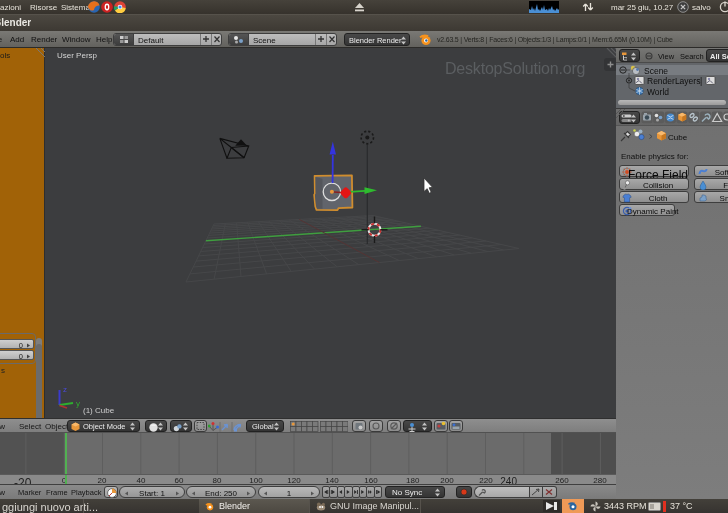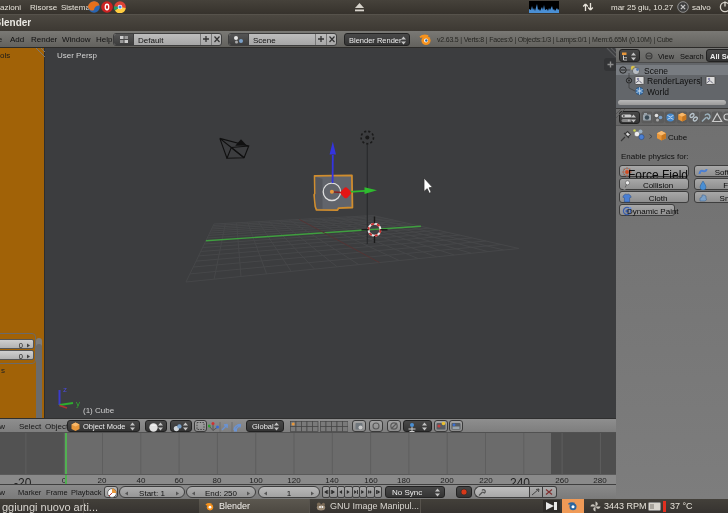--- a/index.html
+++ b/index.html
@@ -200,20 +200,21 @@
  <g>
   <line x1="59.5" y1="405" x2="59.5" y2="390" stroke="#3b3bcc" stroke-width="2"></line>
   <line x1="59.5" y1="405" x2="73" y2="403" stroke="#2fae2f" stroke-width="2"></line>
   <line x1="59.5" y1="405.5" x2="67" y2="408" stroke="#b03030" stroke-width="1.6"></line>
   <text x="63" y="392" fill="#4a4ad8" font-size="8" font-family="Liberation Sans">z</text>
   <text x="76" y="406" fill="#2fae2f" font-size="8" font-family="Liberation Sans">y</text>
  </g>
  <polygon points="424,178 424,191.5 427.2,188.7 429.3,193.3 431.2,192.3 429.1,187.8 432.5,187.3" fill="#fff" stroke="#333" stroke-width="0.8"></polygon>
 </svg>
  <div class="tx" style="left:12px;top:3px;font-size:8px;color:#d4d4d4">User Persp</div>
+ <div class="tx" style="left:400px;top:12px;font-size:16px;color:#5b5e61;letter-spacing:-0.2px">DesktopSolution.org</div>
  <div class="abs" style="left:559px;top:10px;width:13px;height:13px;background:#333436;border-radius:3px">
    <svg width="13" height="13">
           <path d="M6.5 3.5 V9.5 M3.5 6.5 H9.5" stroke="#8e8e8e" stroke-width="1.4"></path>
         </svg>
       </div>
  <svg class="abs" style="right:0;top:0" width="14" height="14">
         <path d="M5 0 L14 9 M9 0 L14 5 M13 0 L14 1" stroke="#5a5b5d" stroke-width="1.2"></path>
       </svg>
  <div class="tx" style="left:38px;top:358px;font-size:8px;color:#cfcfcf">(1) Cube</div>
 </div>
@@ -540,24 +541,24 @@
         <div class="tx" style="left:14px;top:1px;width:24px;text-align:left;font-size:12px;color:#1f1f1f">-20</div>
         <div class="tx" style="left:52px;top:1px;width:24px;text-align:center;font-size:8px;color:#1f1f1f">0</div>
         <div class="tx" style="left:90px;top:1px;width:24px;text-align:center;font-size:8px;color:#1f1f1f">20</div>
         <div class="tx" style="left:129px;top:1px;width:24px;text-align:center;font-size:8px;color:#1f1f1f">40</div>
         <div class="tx" style="left:167px;top:1px;width:24px;text-align:center;font-size:8px;color:#1f1f1f">60</div>
         <div class="tx" style="left:205px;top:1px;width:24px;text-align:center;font-size:8px;color:#1f1f1f">80</div>
         <div class="tx" style="left:244px;top:1px;width:24px;text-align:center;font-size:8px;color:#1f1f1f">100</div>
         <div class="tx" style="left:282px;top:1px;width:24px;text-align:center;font-size:8px;color:#1f1f1f">120</div>
         <div class="tx" style="left:320px;top:1px;width:24px;text-align:center;font-size:8px;color:#1f1f1f">140</div>
         <div class="tx" style="left:359px;top:1px;width:24px;text-align:center;font-size:8px;color:#1f1f1f">160</div>
-        <div class="tx" style="left:397px;top:1px;width:24px;text-align:left;font-size:8px;color:#1f1f1f">180</div>
+        <div class="tx" style="left:406px;top:1px;width:24px;text-align:left;font-size:8px;color:#1f1f1f">180</div>
         <div class="tx" style="left:435px;top:1px;width:24px;text-align:center;font-size:8px;color:#1f1f1f">200</div>
         <div class="tx" style="left:474px;top:1px;width:24px;text-align:center;font-size:8px;color:#1f1f1f">220</div>
-        <div class="tx" style="left:508px;top:1px;width:24px;text-align:center;font-size:12px;color:#1f1f1f">240</div>
+        <div class="tx" style="left:493px;top:1px;width:24px;text-align:right;font-size:10px;color:#1f1f1f">240</div>
         <div class="tx" style="left:550px;top:1px;width:24px;text-align:center;font-size:8px;color:#1f1f1f">260</div>
         <div class="tx" style="left:588px;top:1px;width:24px;text-align:center;font-size:8px;color:#1f1f1f">280</div>
    <div class="abs" style="left:65px;top:0;width:2px;height:10px;background:#52b152"></div>
  </div>
  <div class="abs" style="left:0;top:51px;width:616px;height:15px;background:linear-gradient(#8a8a8a,#7a7a7a);border-top:1px solid #3f3f3f">
   <div class="tx" style="left:-7px;top:2.5px;font-size:8px;color:#161616">iew</div>
   <div class="tx" style="left:18px;top:2.5px;font-size:7.5px;color:#161616">Marker</div>
   <div class="tx" style="left:46px;top:2.5px;font-size:7.5px;color:#161616">Frame</div>
   <div class="tx" style="left:71px;top:2.5px;font-size:7.5px;color:#161616">Playback</div>
   <div class="abs" style="left:104px;top:1px;width:14px;height:12px;background:linear-gradient(#b9b9b9,#a2a2a2);border:1px solid #3e3e3e;border-radius:3px">

